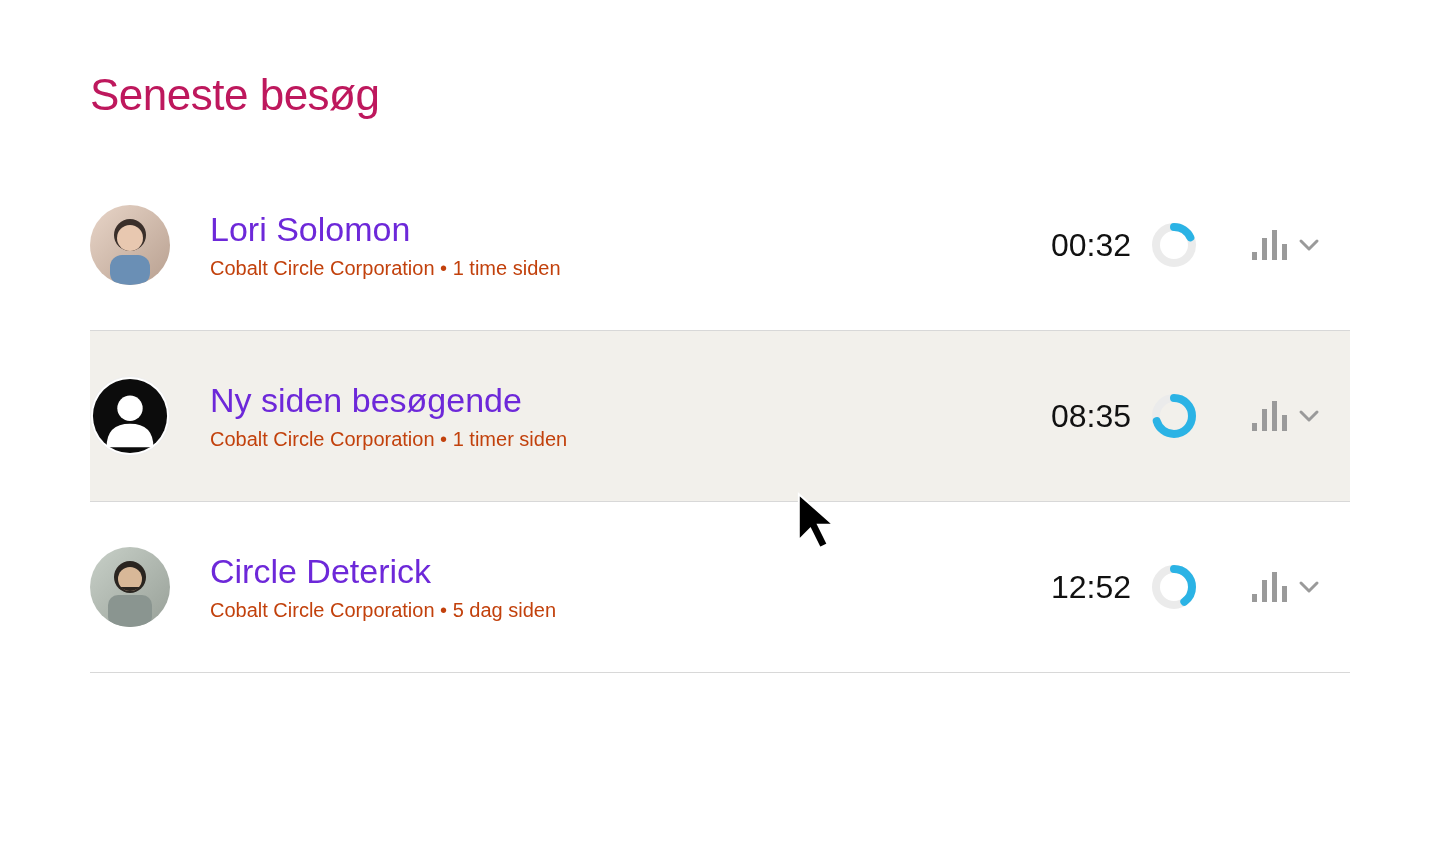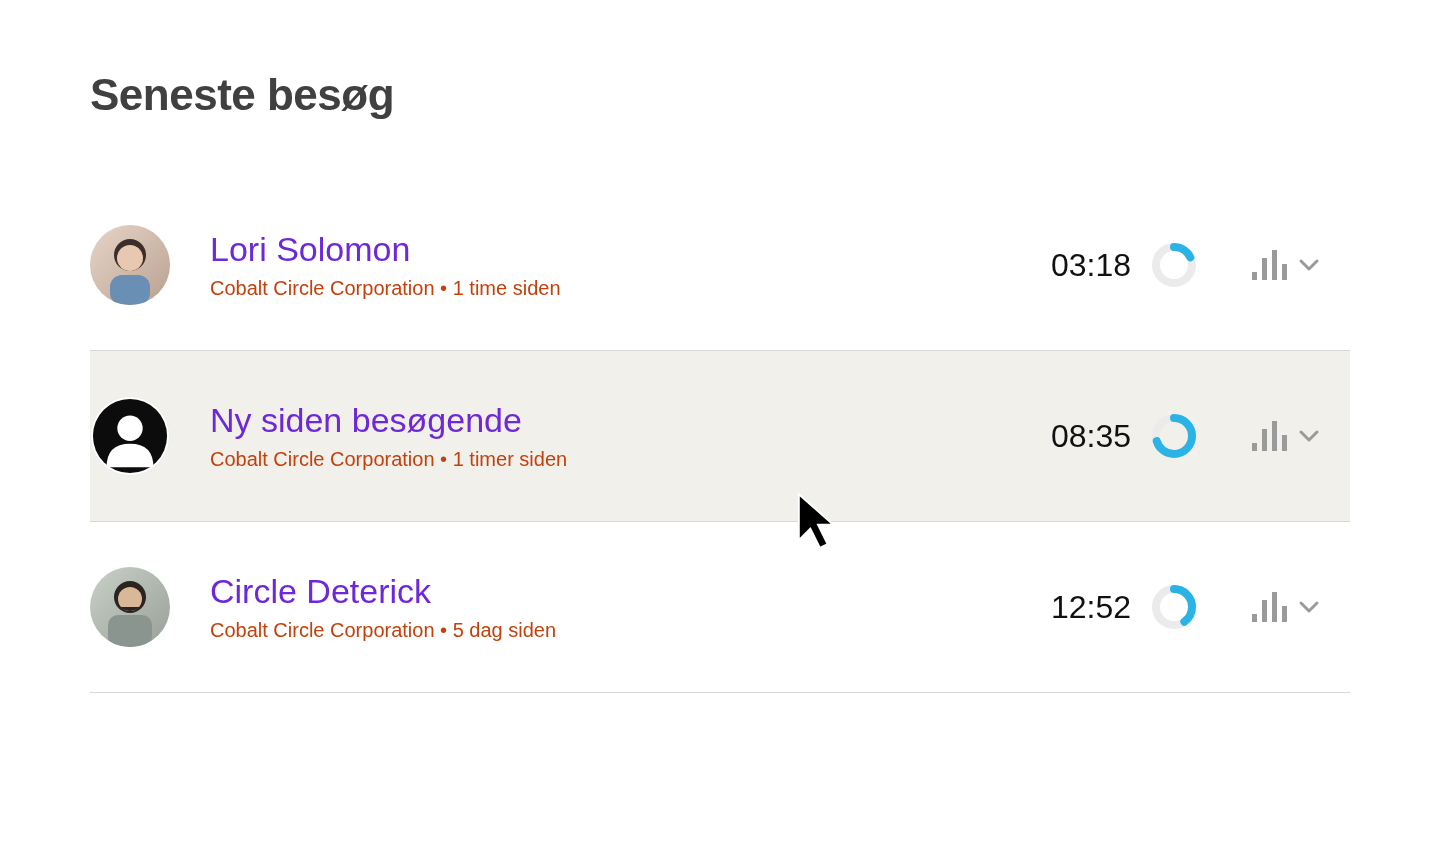--- a/index.html
+++ b/index.html
@@ -8,24 +8,24 @@
     background: #ffffff;
     width: 1440px;
     height: 866px;
     position: relative;
   }
   .container {
     padding: 70px 90px 0 90px;
   }
   .page-title {
     font-size: 44px;
-    font-weight: 700;
-    color: #404040;
+    font-weight: 400;
+    color: #be185d;
     letter-spacing: -0.5px;
-    margin-bottom: 60px;
+    margin-bottom: 40px;
   }
   .visit-list {
     width: 100%;
   }
   .visit-row {
     display: flex;
     align-items: center;
     padding: 45px 30px 45px 0;
     border-bottom: 1px solid #d8d8d8;
     position: relative;
@@ -118,21 +118,21 @@
             <rect x="20" y="50" width="40" height="30" rx="12" fill="#6a8fb5"></rect>
             <circle cx="40" cy="33" r="13" fill="#e8c8b0"></circle>
           </svg>
       </div>
       <div class="info">
         <div class="visitor-name">Lori Solomon</div>
         <div class="visitor-meta">
           <span>Cobalt Circle Corporation</span> • <span>1 time siden</span>
         </div>
       </div>
-      <div class="duration">03:18</div>
+      <div class="duration">00:32</div>
       <svg class="progress-ring" viewBox="0 0 46 46">
         <circle cx="23" cy="23" r="18" fill="none" stroke="#ebebeb" stroke-width="8"></circle>
         <circle cx="23" cy="23" r="18" fill="none" stroke="#2bb3e5" stroke-width="8" stroke-dasharray="113" transform="rotate(-90 23 23)" stroke-linecap="round" stroke-dashoffset="92.7"></circle>
       </svg>
       <div class="actions">
         <svg class="bars-icon" viewBox="0 0 36 30">
           <rect x="0" y="22" width="5" height="8" fill="#9a9a9a"></rect>
           <rect x="10" y="8" width="5" height="22" fill="#9a9a9a"></rect>
           <rect x="20" y="0" width="5" height="30" fill="#9a9a9a"></rect>
           <rect x="30" y="14" width="5" height="16" fill="#9a9a9a"></rect>

